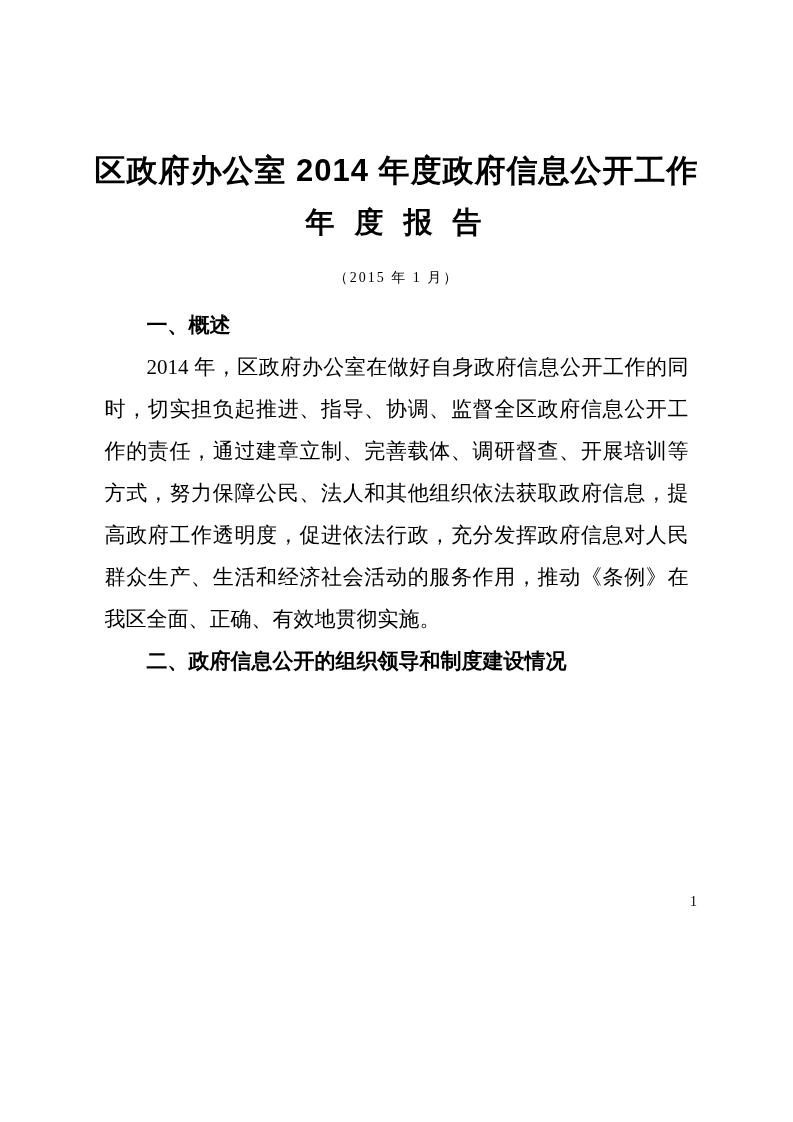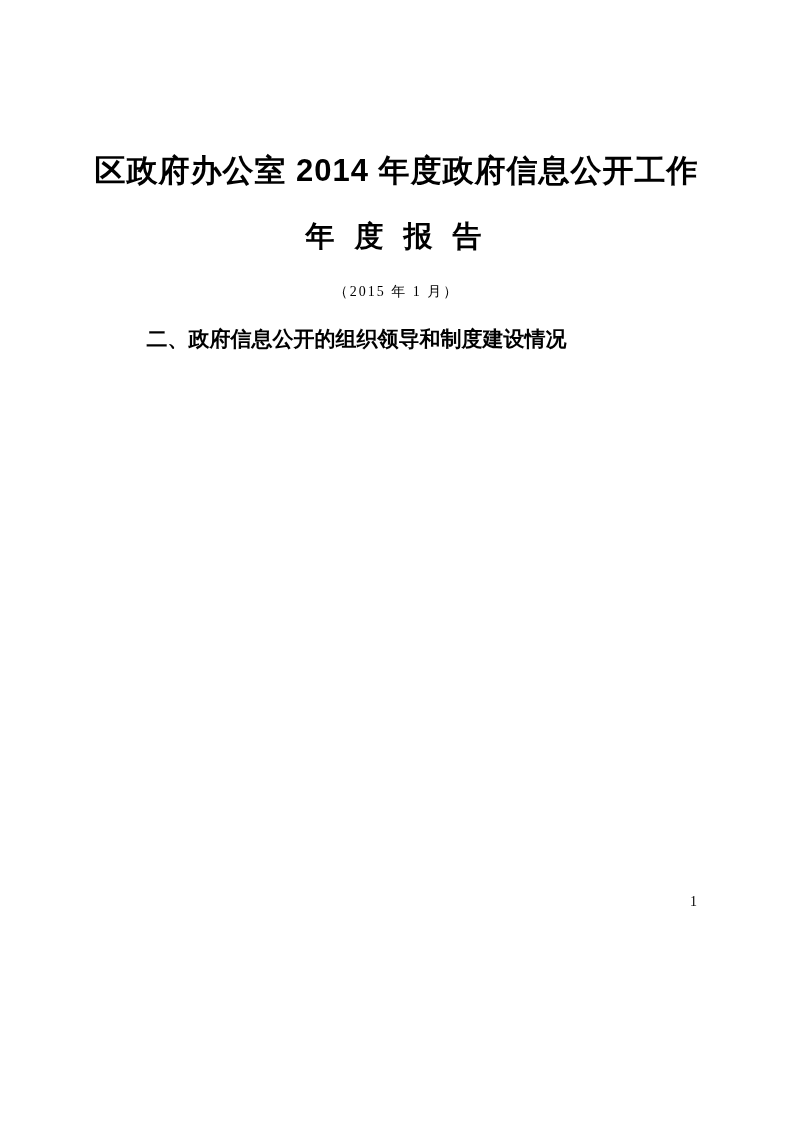--- a/index.html
+++ b/index.html
@@ -22,21 +22,21 @@
   .doc-title-1 {
     margin-top: 150px;
     text-align: center;
     font-family: "Liberation Sans", "DejaVu Sans", sans-serif;
     font-weight: bold;
     font-size: 31px;
     letter-spacing: 1px;
     line-height: 42px;
   }
   .doc-title-2 {
-    margin-top: 26px;
+    margin-top: 12px;
     text-align: center;
     font-family: "Liberation Sans", "DejaVu Sans", sans-serif;
     font-weight: bold;
     font-size: 29px;
     letter-spacing: 6px;
     line-height: 36px;
   }
   .doc-date {
     margin-top: 26px;
     text-align: center;
@@ -74,18 +74,20 @@
 
 <div class="page">
 
   <div class="doc-title-1">区政府办公室 2014 年度政府信息公开工作</div>
 
   <div class="doc-title-2">年 度 报 告</div>
 
   <div class="doc-date">（2015 年 1 月）</div>
 
   <div class="doc-body">
+    <p class="heading">一、概述</p>
+    <p class="para">2014 年，区政府办公室在做好自身政府信息公开工作的同时，切实担负起推进、指导、协调、监督全区政府信息公开工作的责任，通过建章立制、完善载体、调研督查、开展培训等方式，努力保障公民、法人和其他组织依法获取政府信息，提高政府工作透明度，促进依法行政，充分发挥政府信息对人民群众生产、生活和经济社会活动的服务作用，推动《条例》在我区全面、正确、有效地贯彻实施。</p>
     <p class="heading">二、政府信息公开的组织领导和制度建设情况</p>
   </div>
 
   <div class="page-number">1</div>
 
 </div>
 
 </body></html>

